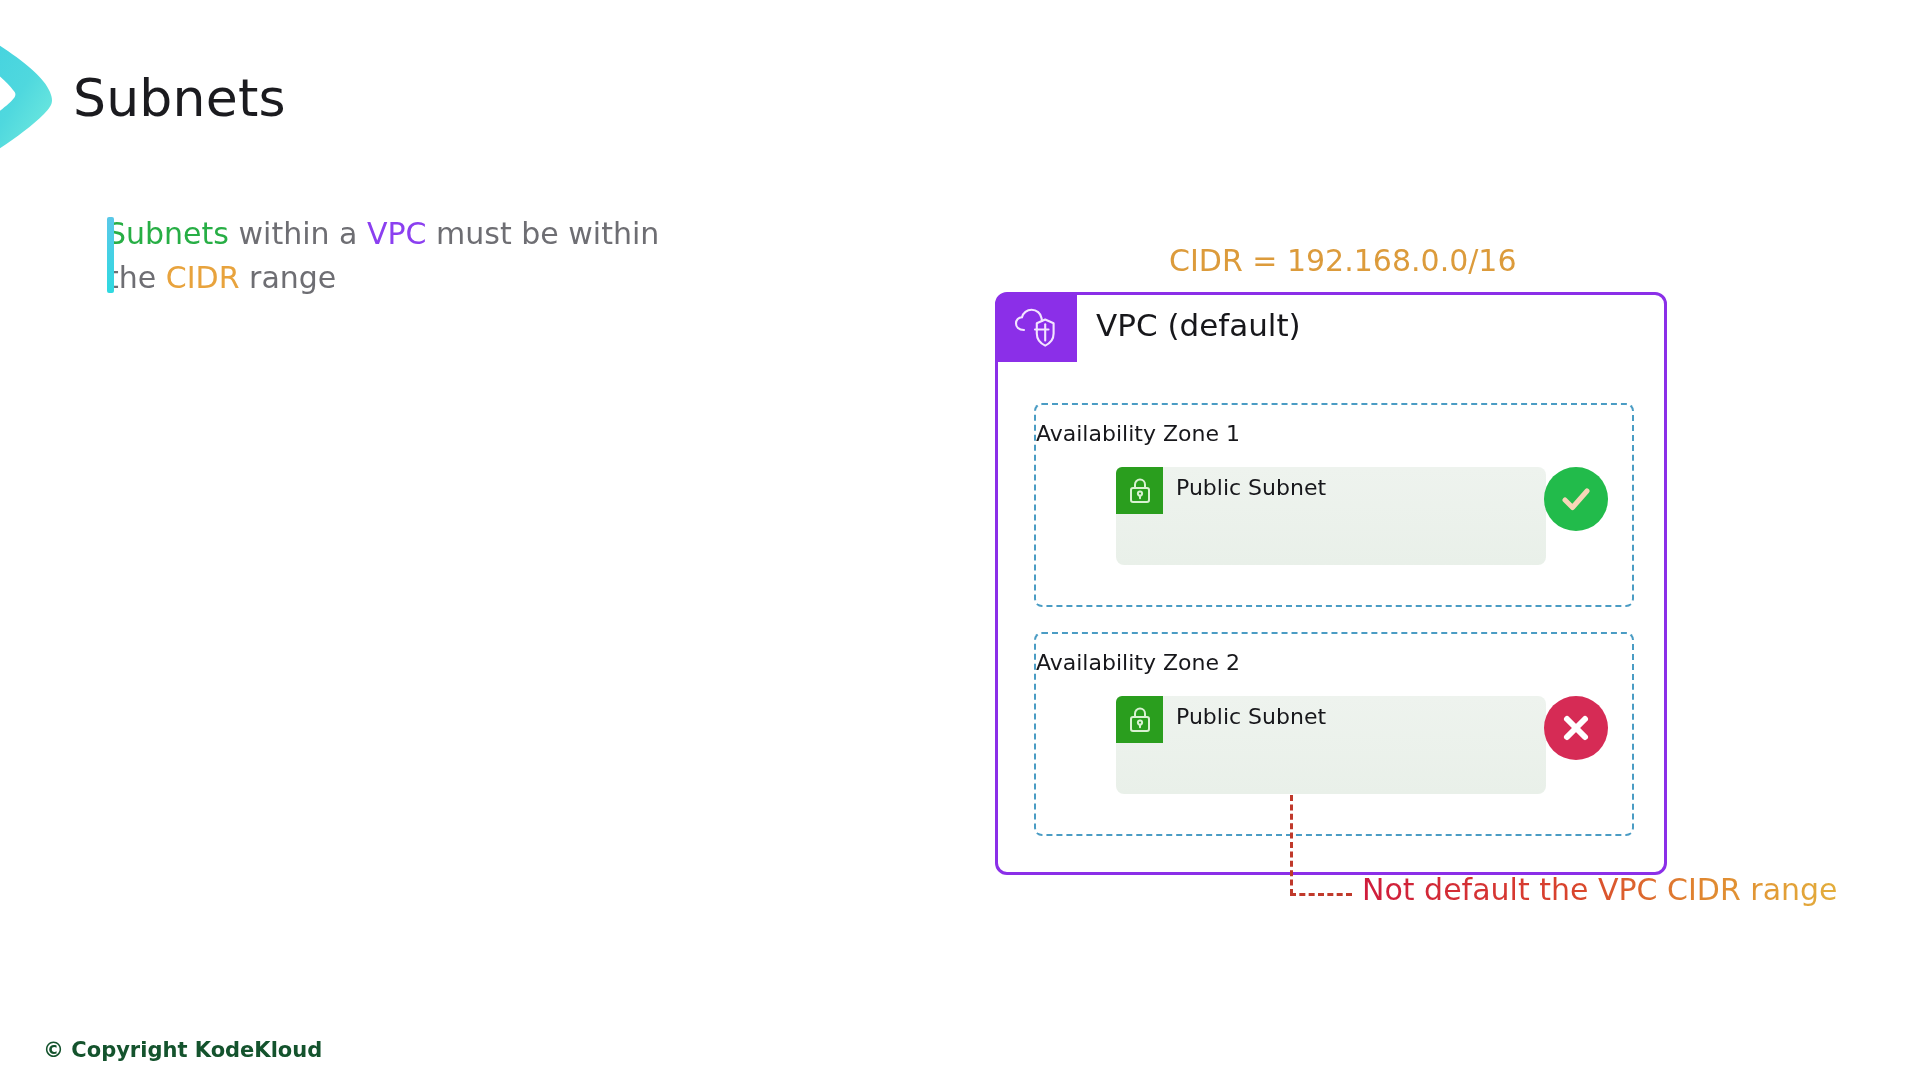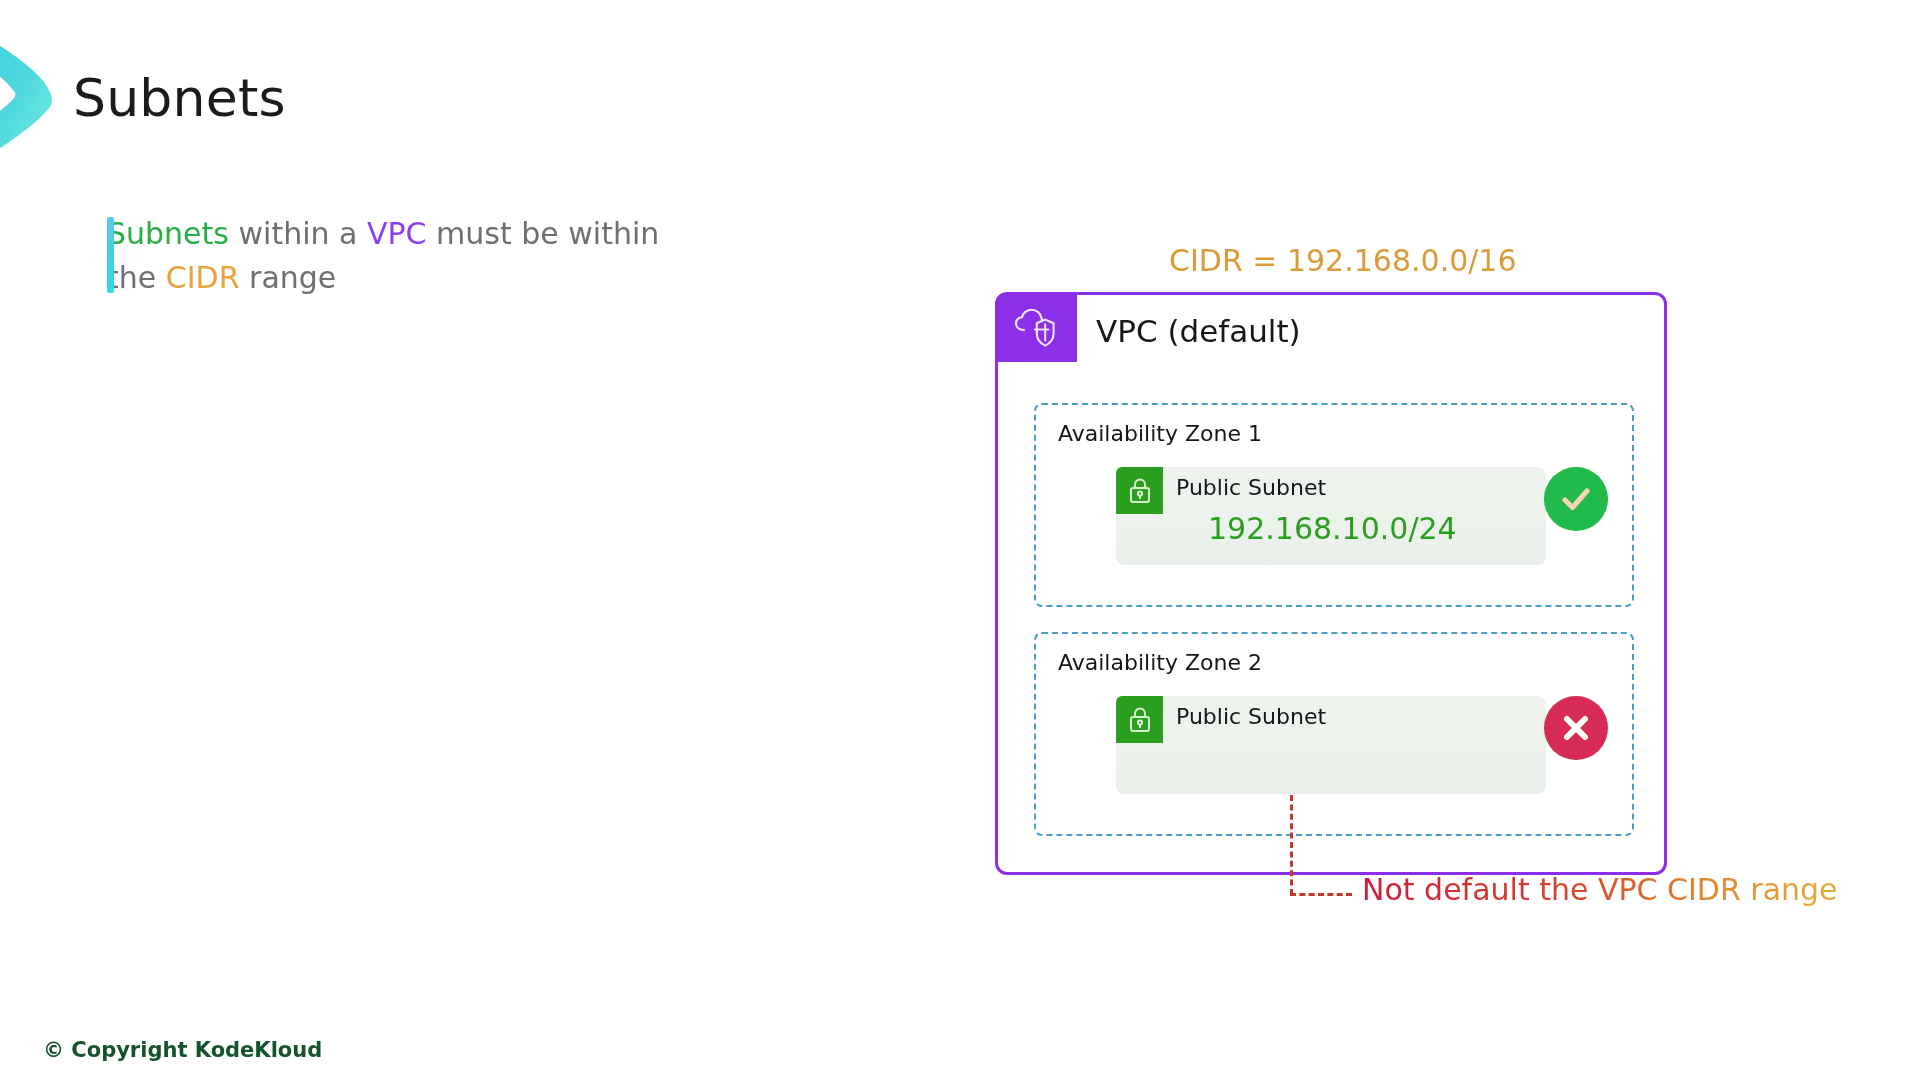--- a/index.html
+++ b/index.html
@@ -102,38 +102,37 @@
     display: flex;
     align-items: center;
     justify-content: center;
   }
   .vpc-title {
     position: absolute;
     left: 98px;
     top: 12px;
     font-size: 31px;
     color: #17171b;
-    margin-top: 6px;
   }
 
   
   .az {
     position: absolute;
     left: 36px;
     width: 600px;
     height: 204px;
     border: 2px dashed #4a9cc4;
     border-radius: 8px;
     box-sizing: border-box;
   }
   .az-1 { top: 108px; }
   .az-2 { top: 337px; }
   .az-label {
     position: absolute;
-    left: 22px;
+    left: 0;
     top: 16px;
     font-size: 22px;
     color: #17171b;
   }
 
   
   .subnet-card {
     position: absolute;
     left: 80px;
     top: 62px;
@@ -280,21 +279,20 @@
     <div class="subnet-card">
       <div class="lock-tile">
         <svg width="26" height="28" viewBox="0 0 26 28" fill="none" stroke="#d9f2d2" stroke-width="2">
           <rect x="4" y="11" width="18" height="14" rx="2"></rect>
           <path d="M8 11 L8 7.5 C8 4.6 10.2 2.6 13 2.6 C15.8 2.6 18 4.6 18 7.5 L18 11" stroke-linecap="round"></path>
           <circle cx="13" cy="16.6" r="2.1"></circle>
           <path d="M13 18.7 L13 21.3" stroke-linecap="round"></path>
         </svg>
       </div>
       <div class="subnet-name">Public Subnet</div>
-      <div class="subnet-cidr">192.168.10.0/24</div>
     </div>
 
     <div class="badge badge-ok">
       <svg width="38" height="38" viewBox="0 0 38 38" fill="none" stroke="#f7d6b8" stroke-width="5" stroke-linecap="round" stroke-linejoin="round">
         <path d="M8 20 L15.5 27.5 L30 11"></path>
       </svg>
     </div>
   </div>
 
   <div class="az az-2">

